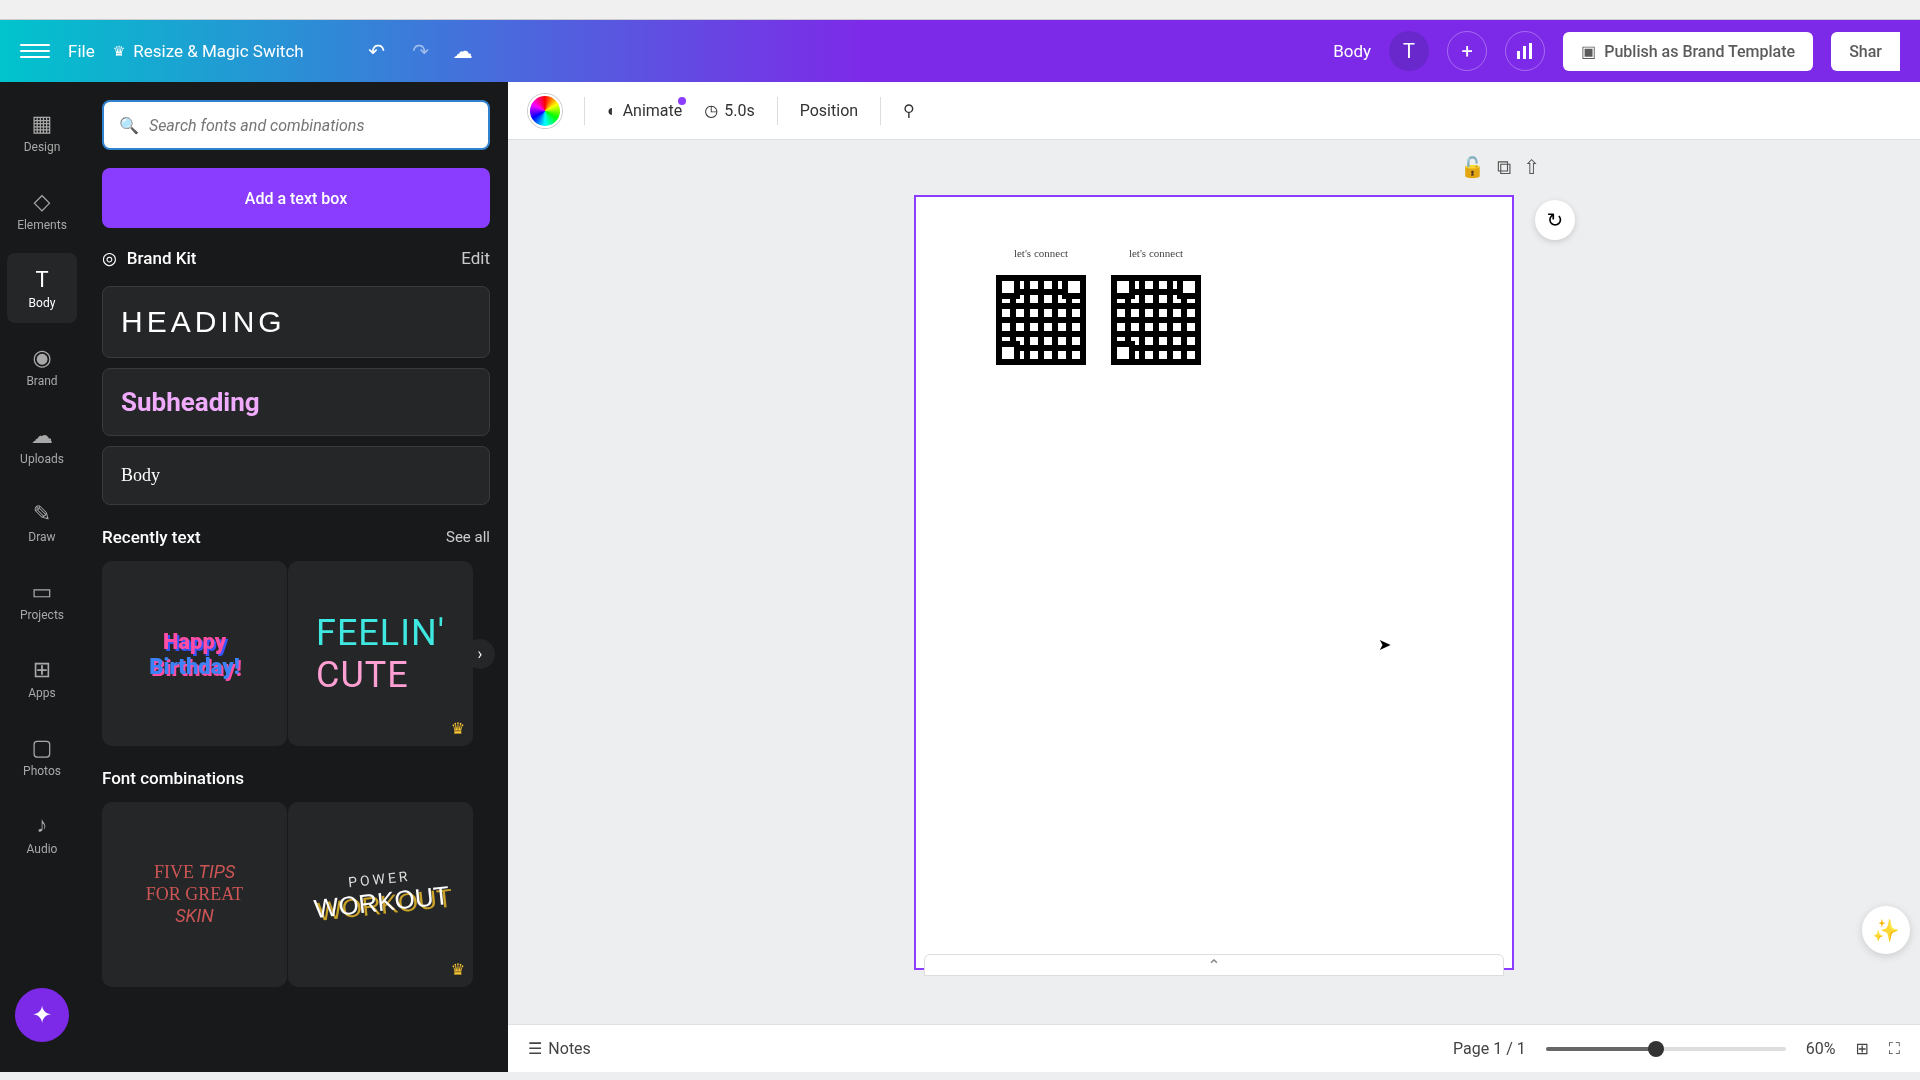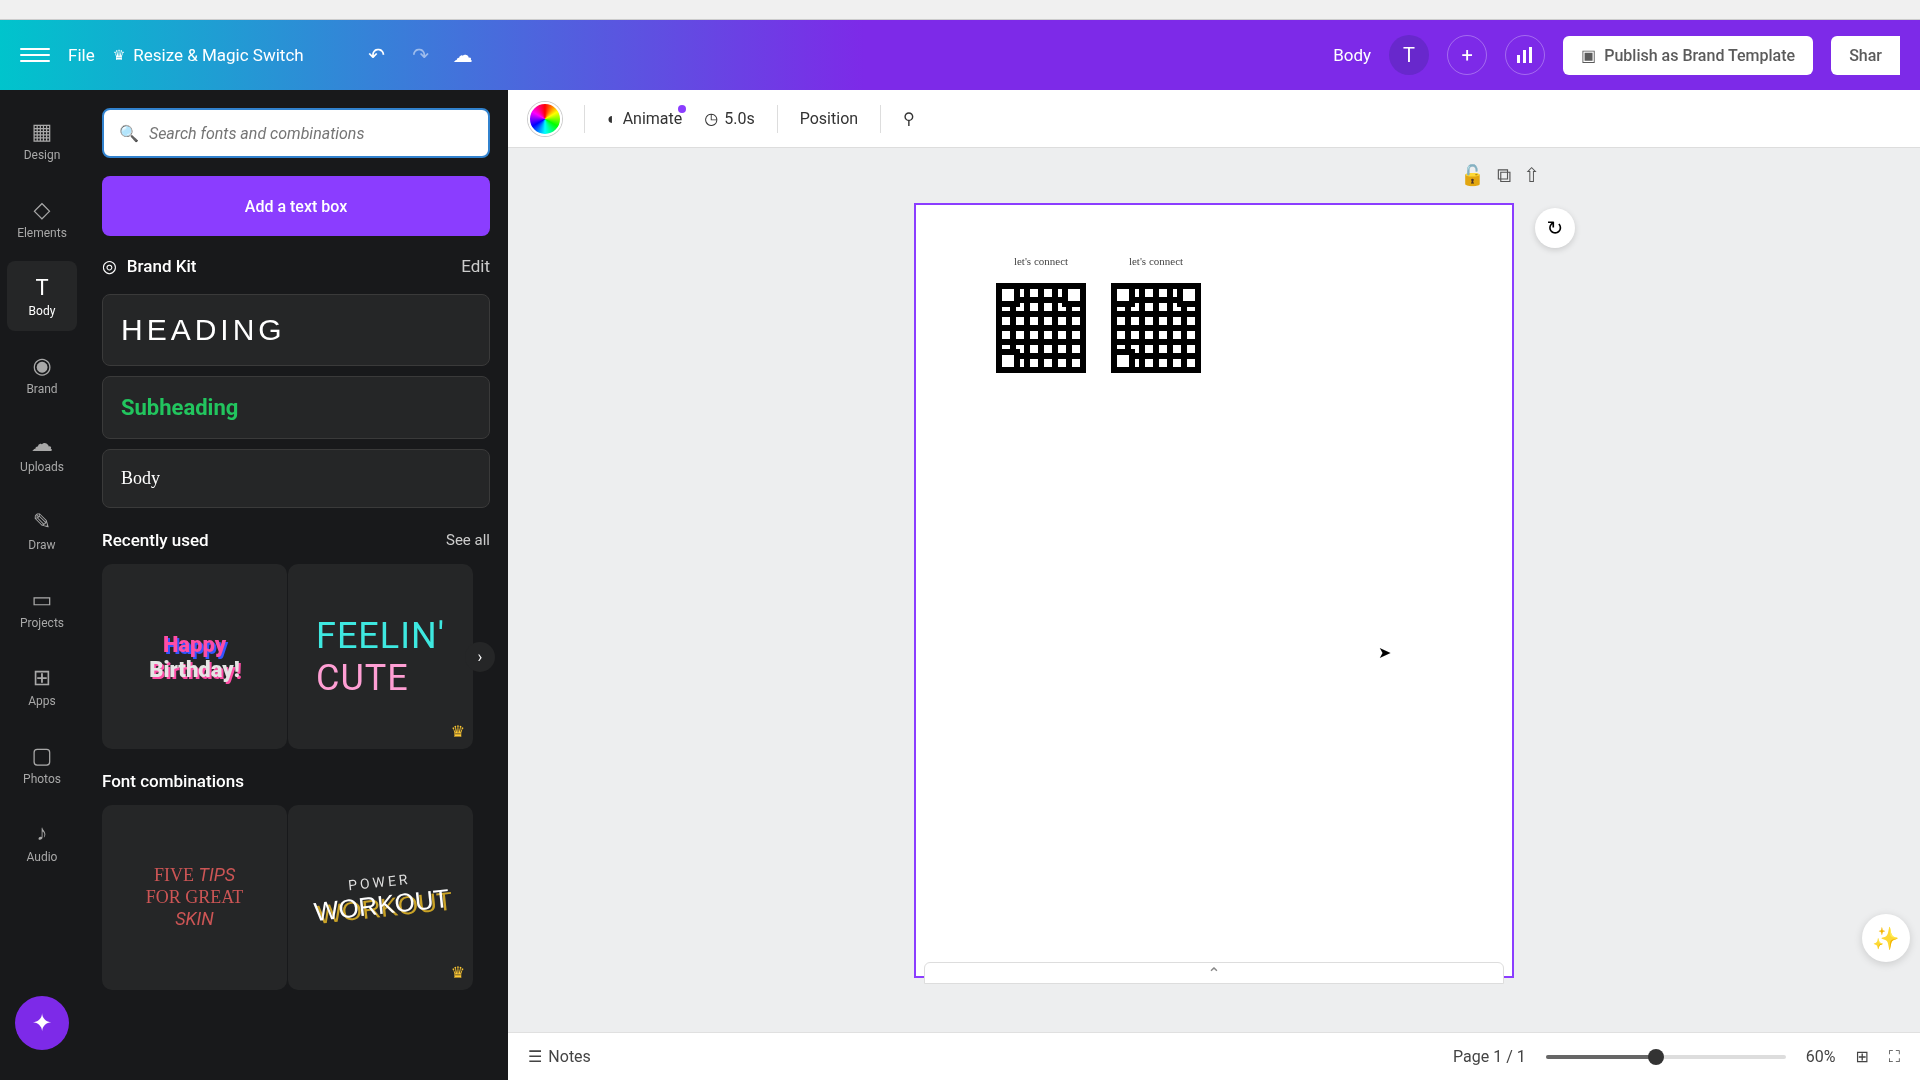--- a/index.html
+++ b/index.html
@@ -1,20 +1,20 @@
 <!DOCTYPE html>
 <html><head>
   <meta charset="utf-8">
   <style>
     * { margin: 0; padding: 0; box-sizing: border-box; font-family: -apple-system, BlinkMacSystemFont, "Segoe UI", Roboto, sans-serif; }
     body { width: 1920px; height: 1080px; overflow: hidden; background: #edeeef; position: relative; }
     
     .browser-bar { height: 20px; background: #f0f0f0; border-bottom: 1px solid #ccc; }
     
-    .top-header { height: 70px; background: linear-gradient(90deg, #00c4cc 0%, #7d2ae8 45%, #7d2ae8 100%); display: flex; align-items: center; padding: 0 20px; gap: 18px; color: white; }
+    .top-header { height: 62px; background: linear-gradient(90deg, #00c4cc 0%, #7d2ae8 45%, #7d2ae8 100%); display: flex; align-items: center; padding: 0 20px; gap: 18px; color: white; }
     .menu-btn { width: 30px; height: 30px; display: flex; flex-direction: column; justify-content: center; gap: 4px; cursor: pointer; }
     .menu-btn span { height: 2px; background: white; border-radius: 1px; }
     .file-btn { color: white; font-size: 17px; cursor: pointer; }
     .resize-btn { display: flex; align-items: center; gap: 8px; color: white; font-size: 17px; cursor: pointer; }
     .crown { font-size: 14px; }
     .header-gap { width: 25px; }
     .undo-redo { display: flex; gap: 20px; align-items: center; }
     .undo-icon, .redo-icon, .cloud-icon { width: 24px; height: 24px; display: flex; align-items: center; justify-content: center; font-size: 20px; cursor: pointer; }
     .redo-icon { opacity: 0.5; }
     .header-right { margin-left: auto; display: flex; align-items: center; gap: 18px; }
@@ -34,30 +34,30 @@
     .sparkle-btn { position: absolute; bottom: 30px; width: 54px; height: 54px; border-radius: 50%; background: #7d2ae8; display: flex; align-items: center; justify-content: center; color: white; font-size: 24px; cursor: pointer; }
     
     .side-panel { width: 424px; background: #18191b; padding: 18px; overflow-y: auto; position: relative; }
     .search-box { background: white; border-radius: 8px; height: 50px; display: flex; align-items: center; padding: 0 15px; gap: 10px; margin-bottom: 18px; border: 2px solid #3182ce; }
     .search-box input { border: none; outline: none; font-size: 16px; flex: 1; font-style: italic; }
     .add-text-btn { background: #8b3dff; color: white; height: 60px; border-radius: 8px; display: flex; align-items: center; justify-content: center; font-size: 16px; font-weight: 500; cursor: pointer; margin-bottom: 20px; }
     .brand-kit-row { display: flex; align-items: center; gap: 10px; color: white; font-size: 17px; font-weight: 500; margin-bottom: 18px; }
     .brand-kit-row .edit { margin-left: auto; font-weight: 400; color: #ccc; cursor: pointer; }
     .style-card { background: #252627; border: 1px solid #3a3a3a; border-radius: 8px; padding: 18px; margin-bottom: 10px; cursor: pointer; }
     .heading-style { font-family: Impact, sans-serif; font-size: 30px; letter-spacing: 4px; color: white; }
-    .subheading-style { font-size: 22px; font-weight: 700; color: #22c55e; }
+    .subheading-style { font-size: 26px; font-weight: 700; color: #f0abfc; }
     .body-style { font-family: cursive; font-size: 18px; color: white; }
     .section-row { display: flex; align-items: center; color: white; font-size: 17px; font-weight: 500; margin: 22px 0 14px; }
     .section-row .see-all { margin-left: auto; font-weight: 400; color: #ccc; cursor: pointer; font-size: 15px; }
     .thumb-row { display: flex; gap: 1px; position: relative; }
     .thumb { width: 185px; height: 185px; background: #252627; border-radius: 10px; display: flex; align-items: center; justify-content: center; cursor: pointer; position: relative; overflow: hidden; }
     .thumb-arrow { position: absolute; right: -5px; top: 50%; transform: translateY(-50%); width: 30px; height: 30px; background: #252627; border-radius: 50%; display: flex; align-items: center; justify-content: center; color: white; cursor: pointer; z-index: 2; }
     .happy-bday { font-family: cursive; font-size: 22px; font-weight: 900; text-align: center; }
     .happy-bday .l1 { color: #ff4da6; text-shadow: 2px 2px 0 #3355ff; display: block; }
-    .happy-bday .l2 { color: #e5e5e5; text-shadow: 2px 2px 0 #ff4da6; display: block; text-align: right; }
+    .happy-bday .l2 { color: #3b82f6; text-shadow: 2px 2px 0 #ff4da6; display: block; text-align: right; }
     .feelin-cute { font-family: Impact, sans-serif; font-size: 36px; text-align: left; letter-spacing: 1px; }
     .feelin-cute .l1 { color: #3ee8e0; display: block; }
     .feelin-cute .l2 { color: #ff9fd4; display: block; }
     .pro-badge { position: absolute; bottom: 8px; right: 8px; color: #ffc933; font-size: 16px; }
     .five-tips { font-family: Georgia, serif; color: #cc5555; text-align: center; font-size: 18px; line-height: 1.2; }
     .five-tips em { font-style: italic; }
     .workout { text-align: center; transform: rotate(-6deg); }
     .workout .l1 { color: #ddd; font-size: 14px; letter-spacing: 3px; display: block; }
     .workout .l2 { color: white; font-family: Impact, sans-serif; font-size: 26px; display: block; text-shadow: 3px 3px 0 #c9a227; }
     
@@ -197,21 +197,21 @@
         <div class="heading-style">HEADING</div>
       </div>
     <div class="style-card">
         <div class="subheading-style">Subheading</div>
       </div>
     <div class="style-card">
         <div class="body-style">Body</div>
       </div>
 
     <div class="section-row">
-      <span>Recently used</span>
+      <span>Recently text</span>
       <span class="see-all">See all</span>
     </div>
     <div class="thumb-row">
       <div class="thumb">
         <div class="happy-bday">
             <span class="l1">Happy</span>
             <span class="l2">Birthday!</span>
           </div>
       </div>
       <div class="thumb">

